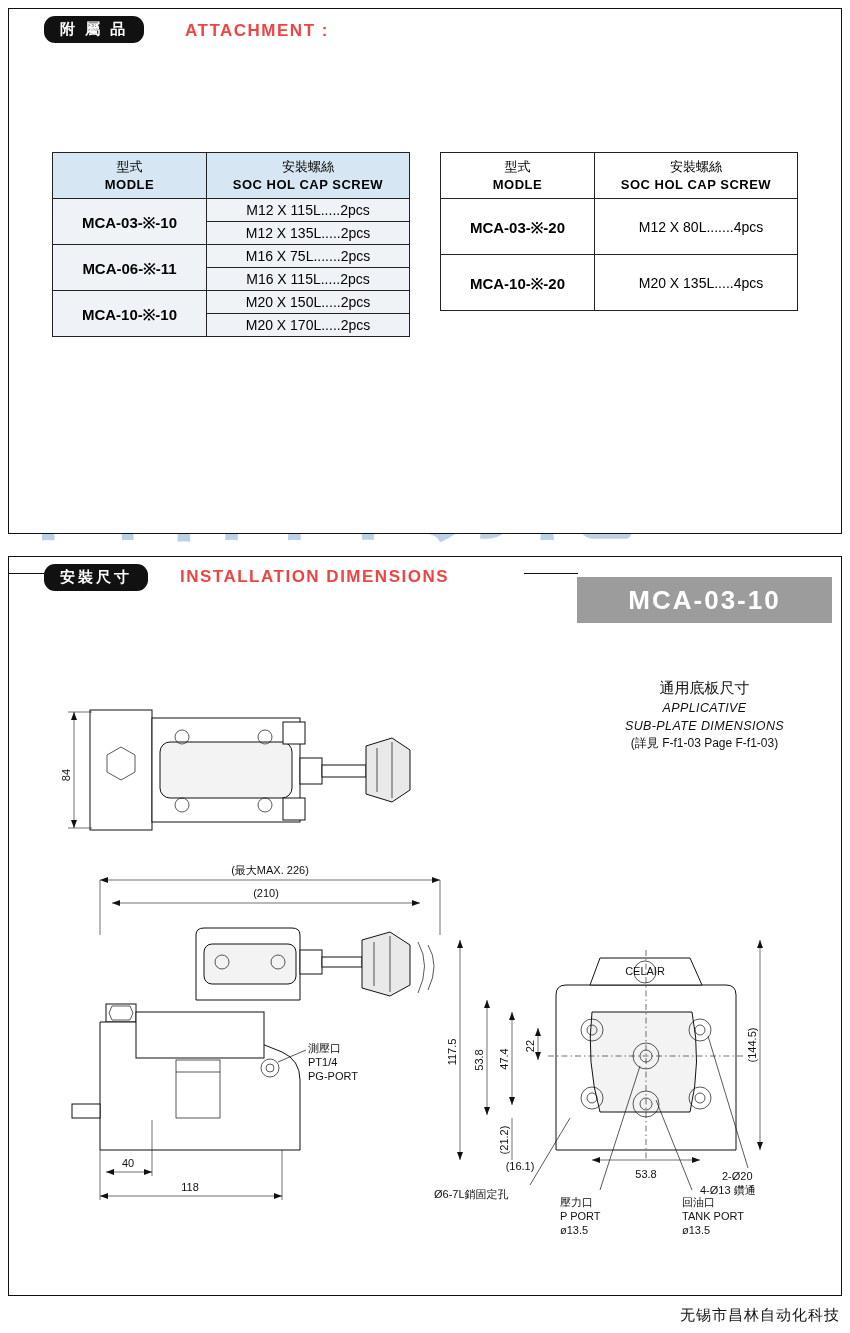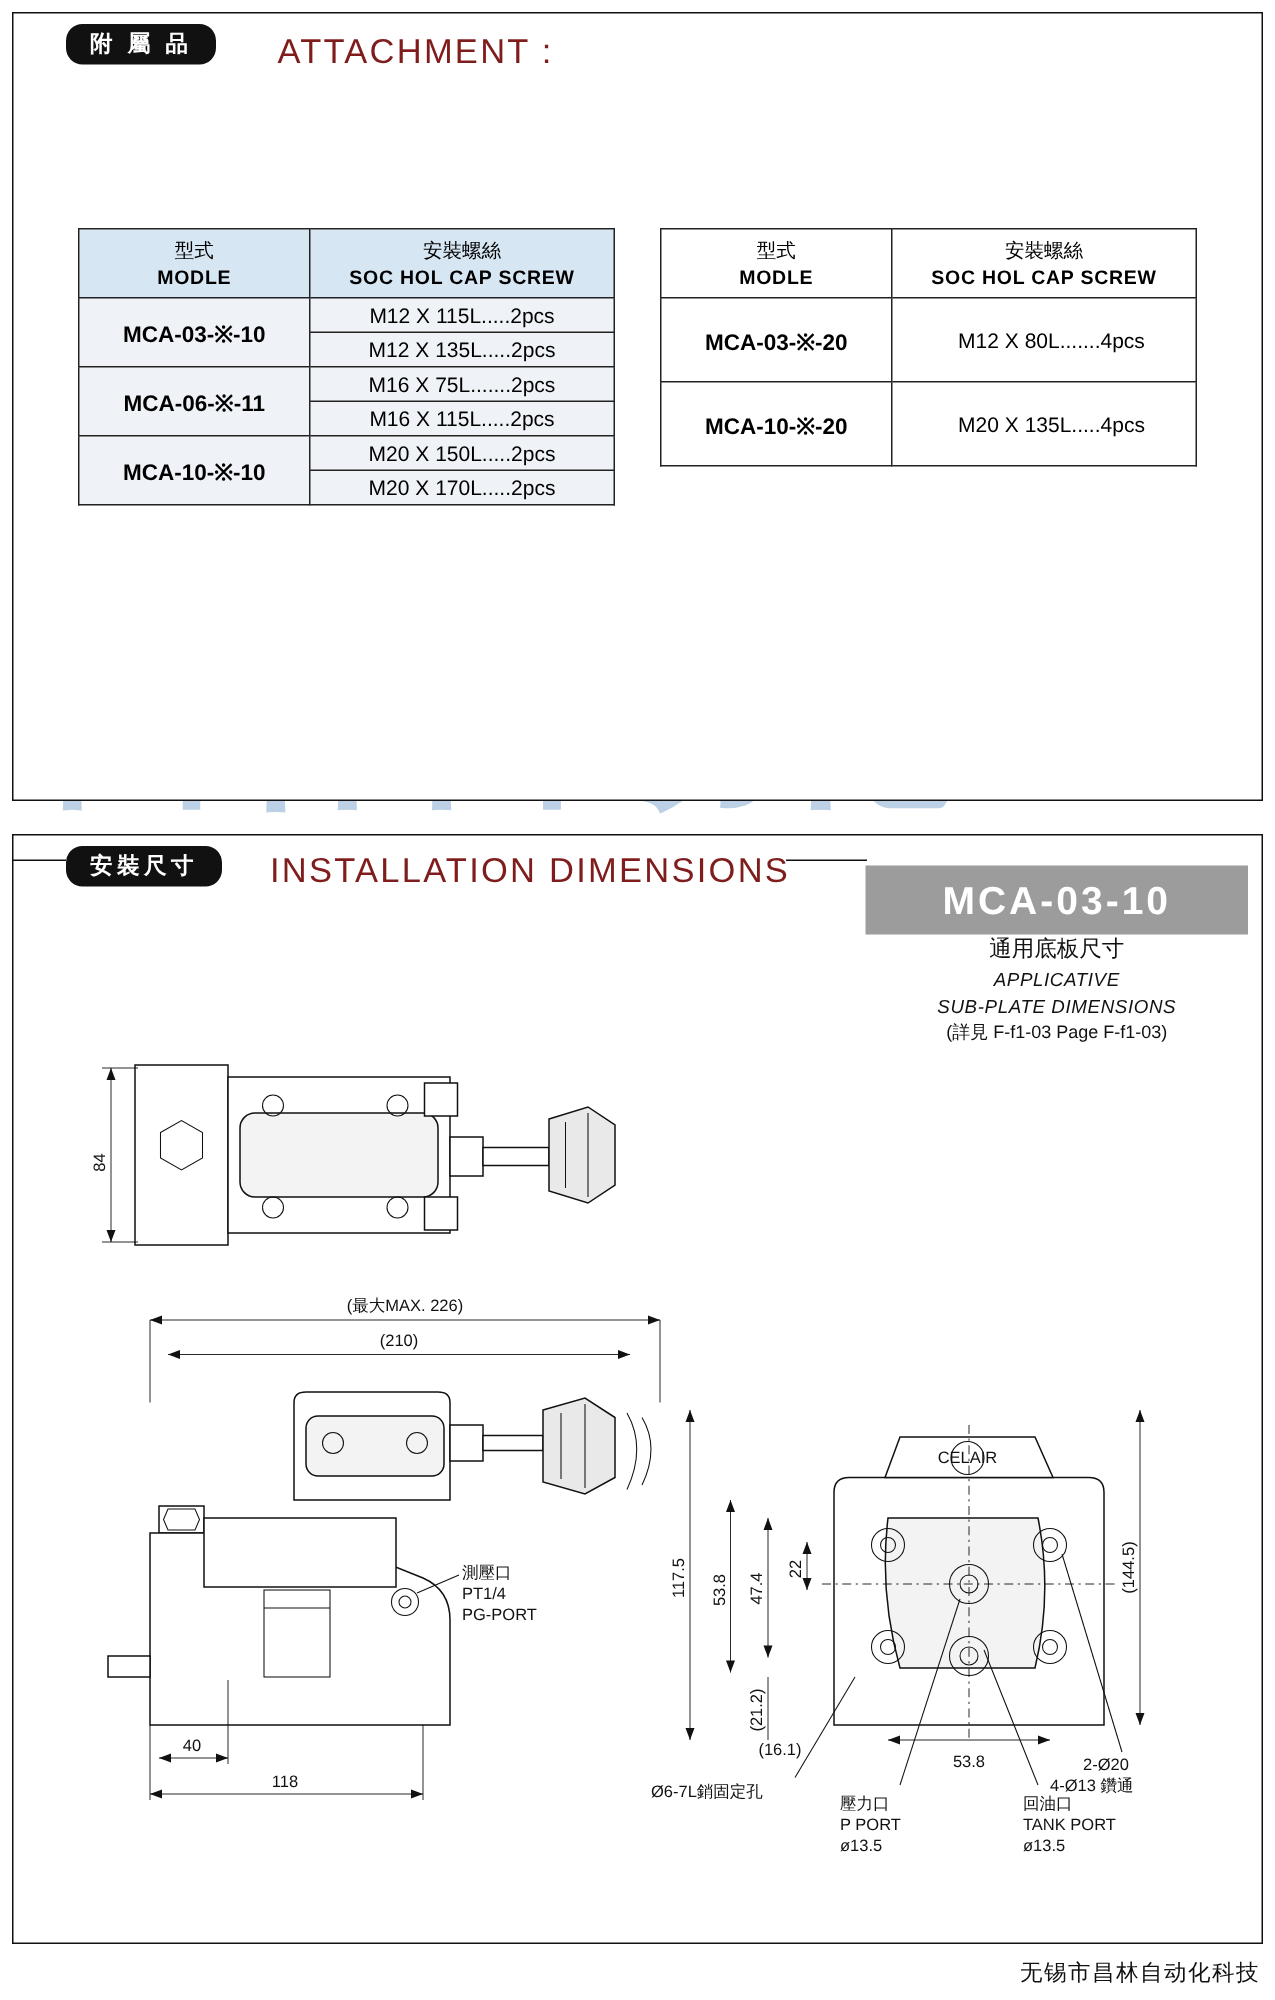--- a/index.html
+++ b/index.html
@@ -29,24 +29,24 @@
     color:#fff;
     font-weight:bold;
     letter-spacing:3px;
     padding:4px 16px;
     border-radius:11px;
     font-size:15px;
     white-space:nowrap;
   }
   .sect-en {
     position:absolute;
-    font-weight:normal;
-    font-size:23px;
+    font-weight:bold;
+    font-size:17px;
     letter-spacing:1.5px;
-    color:#7f1d1d;
+    color:#ef4444;
   }
   .sect-rule {
     position:absolute;
     height:1px; background:#111;
   }
 
   
   .wm {
     position:absolute;
     pointer-events:none;
@@ -128,21 +128,21 @@
     left:577px; top:577px; width:255px; height:46px;
     background:#9c9c9c;
     color:#fff;
     font-size:26px;
     font-weight:bold;
     letter-spacing:2px;
     display:flex; align-items:center; justify-content:center;
   }
   #subplate-block {
     position:absolute;
-    left:577px; top:622px; width:255px;
+    left:577px; top:677px; width:255px;
     text-align:center;
     line-height:1.45;
     color:#111;
   }
   #subplate-block .t-cn { font-size:15px; }
   #subplate-block .t-en { font-size:12.5px; letter-spacing:.4px;font-style:italic; }
   #subplate-block .t-code { font-size:15px; font-weight:bold; letter-spacing:1px; }
   #subplate-block .t-ref { font-size:12px; }
 
   

